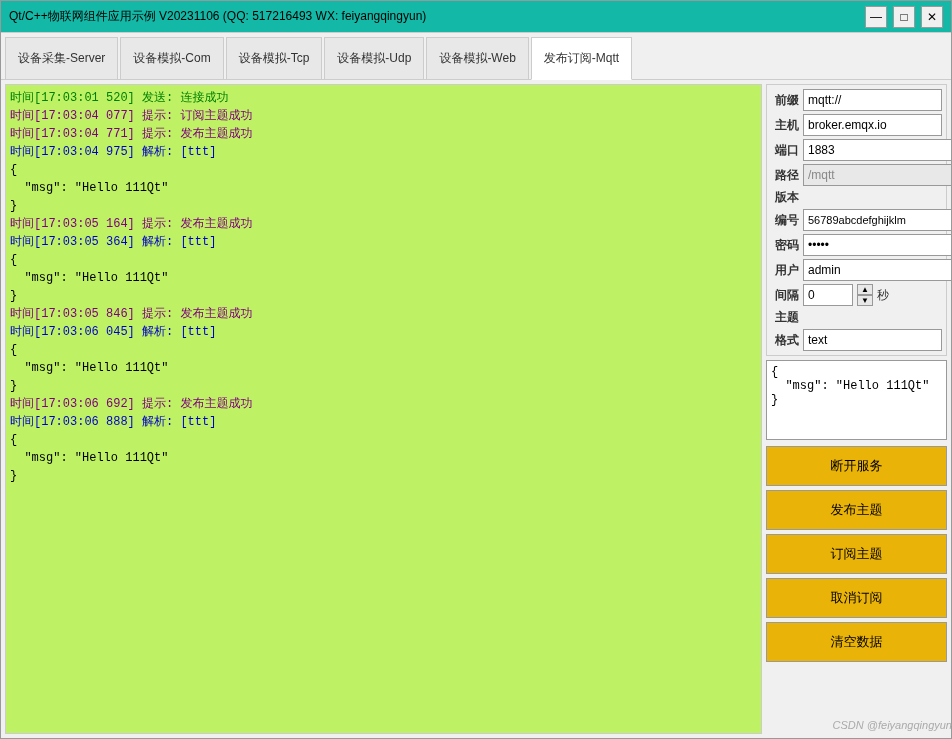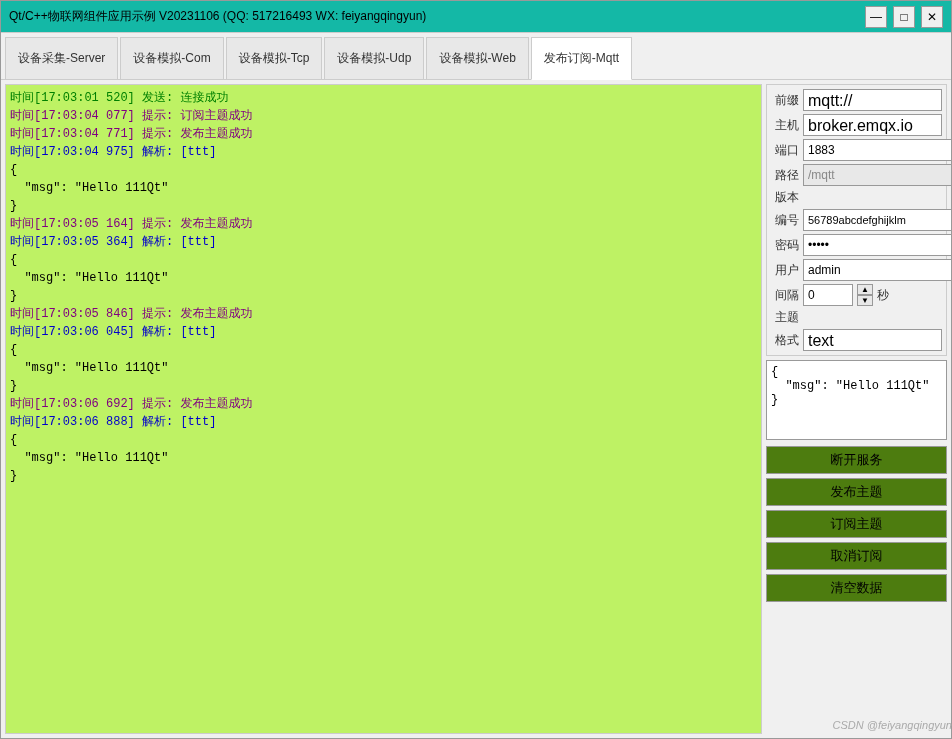--- a/index.html
+++ b/index.html
@@ -109,20 +109,21 @@
       display: flex;
       align-items: center;
       gap: 4px;
     }
     .form-label {
       width: 28px;
       text-align: right;
       font-size: 12px;
       color: #333;
       flex-shrink: 0;
+      font-weight: bold;
     }
     .form-input {
       flex: 1;
       height: 22px;
       border: 1px solid #999;
       background: #fff;
       padding: 0 4px;
       font-size: 12px;
       font-family: "Microsoft YaHei", Arial, sans-serif;
     }
@@ -146,21 +147,21 @@
       flex: 1;
       position: relative;
       display: flex;
       align-items: center;
     }
     .select-wrapper select {
       width: 100%;
       height: 22px;
       border: 1px solid #999;
       background: #fff;
-      font-size: 16px;
+      font-size: 12px;
       font-family: "Microsoft YaHei", Arial, sans-serif;
       padding: 0 4px;
     }
     .interval-row {
       display: flex;
       align-items: center;
       gap: 4px;
     }
     .interval-input {
       width: 50px;
@@ -202,22 +203,22 @@
       min-height: 80px;
       margin-top: 2px;
     }
     .action-buttons {
       display: flex;
       flex-direction: column;
       gap: 4px;
       margin-top: 4px;
     }
     .action-btn {
-      height: 28px;
-      background: #4d7c0f;
+      height: 40px;
+      background: #eab308;
       border: 1px solid #999;
       cursor: pointer;
       font-size: 13px;
       font-family: "Microsoft YaHei", Arial, sans-serif;
       color: #000;
       display: flex;
       align-items: center;
       justify-content: center;
     }
     .watermark {

